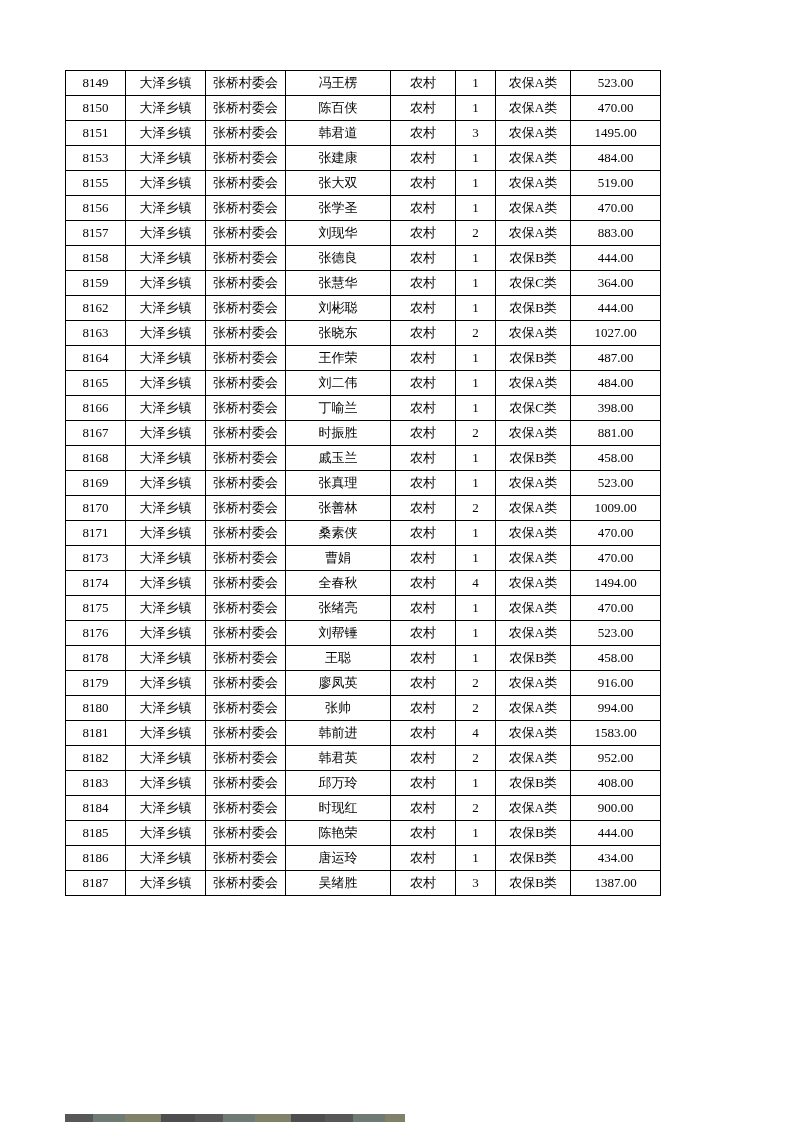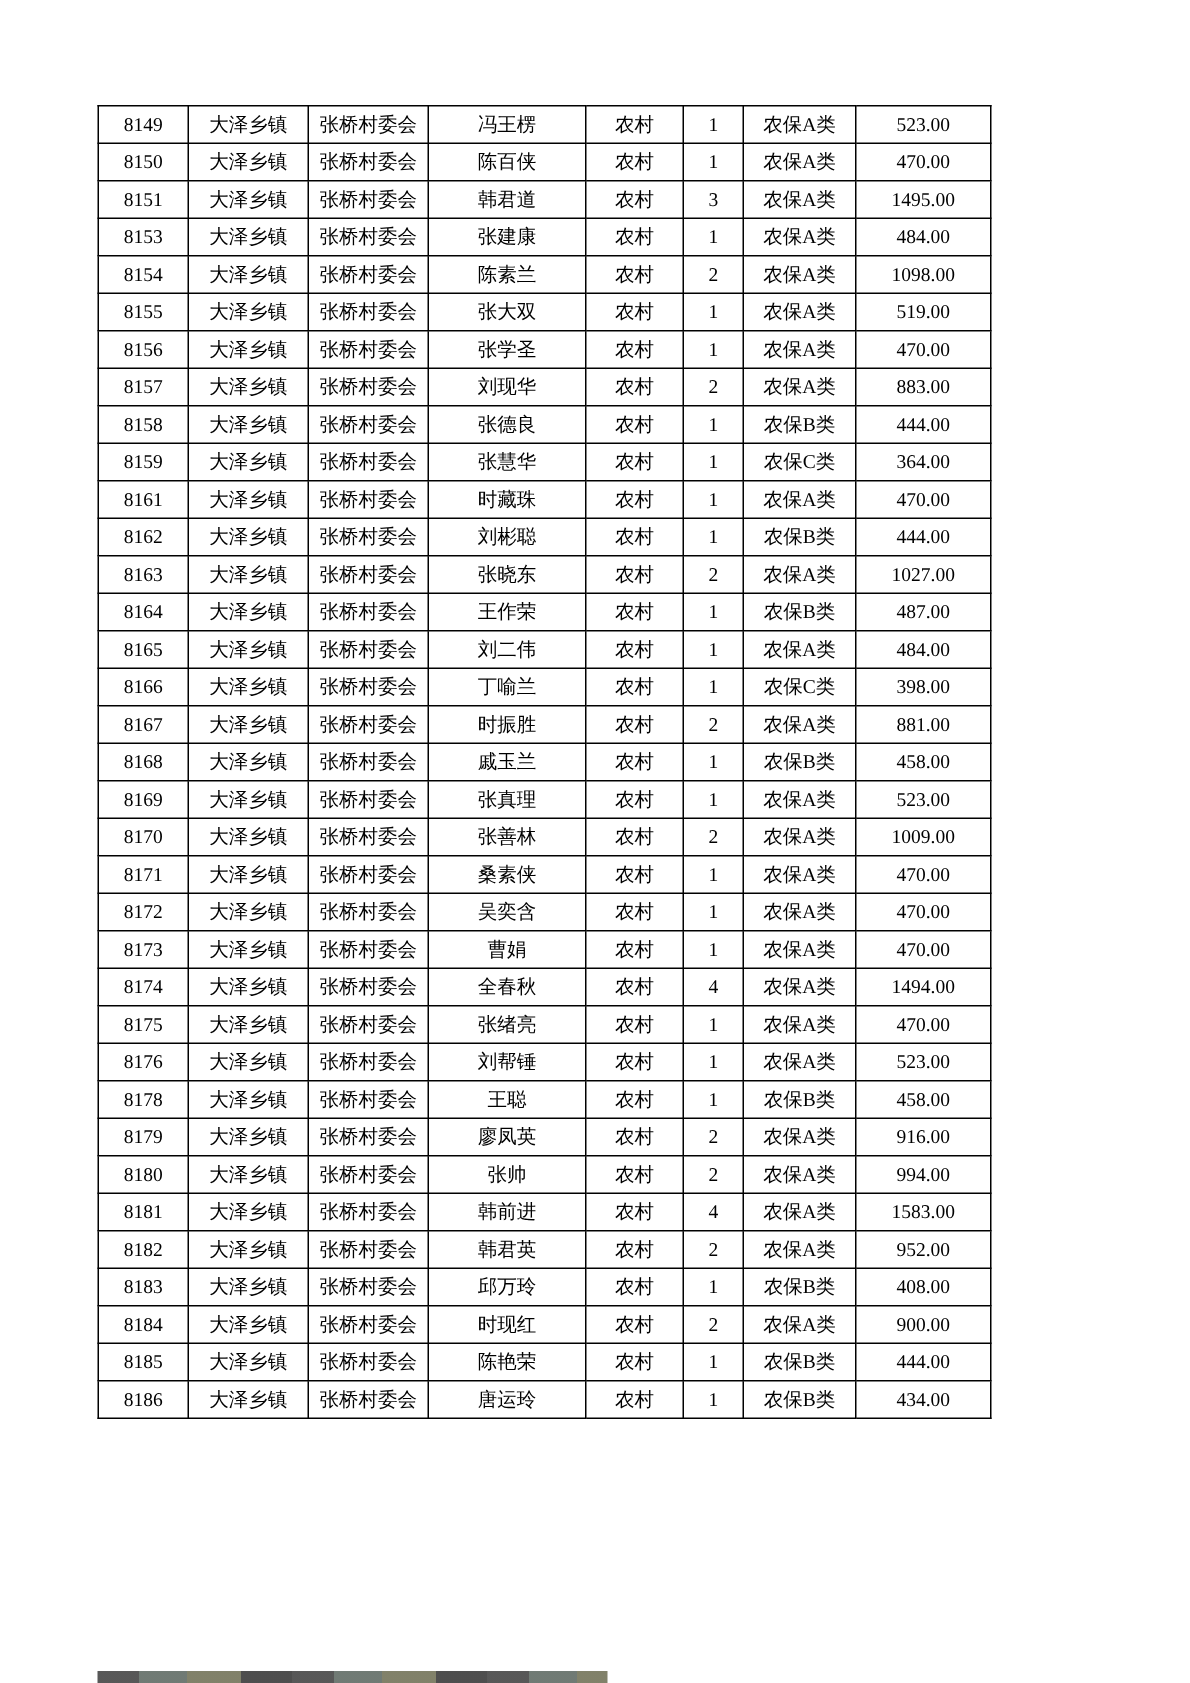--- a/index.html
+++ b/index.html
@@ -116,30 +116,20 @@
           <td>8153</td>
           <td>大泽乡镇</td>
           <td>张桥村委会</td>
           <td>张建康</td>
           <td>农村</td>
           <td>1</td>
           <td>农保A类</td>
           <td>484.00</td>
         </tr>
         <tr>
-          <td>8154</td>
-          <td>大泽乡镇</td>
-          <td>张桥村委会</td>
-          <td>陈素兰</td>
-          <td>农村</td>
-          <td>2</td>
-          <td>农保A类</td>
-          <td>1098.00</td>
-        </tr>
-        <tr>
           <td>8155</td>
           <td>大泽乡镇</td>
           <td>张桥村委会</td>
           <td>张大双</td>
           <td>农村</td>
           <td>1</td>
           <td>农保A类</td>
           <td>519.00</td>
         </tr>
         <tr>
@@ -176,30 +166,20 @@
           <td>8159</td>
           <td>大泽乡镇</td>
           <td>张桥村委会</td>
           <td>张慧华</td>
           <td>农村</td>
           <td>1</td>
           <td>农保C类</td>
           <td>364.00</td>
         </tr>
         <tr>
-          <td>8161</td>
-          <td>大泽乡镇</td>
-          <td>张桥村委会</td>
-          <td>时藏珠</td>
-          <td>农村</td>
-          <td>1</td>
-          <td>农保A类</td>
-          <td>470.00</td>
-        </tr>
-        <tr>
           <td>8162</td>
           <td>大泽乡镇</td>
           <td>张桥村委会</td>
           <td>刘彬聪</td>
           <td>农村</td>
           <td>1</td>
           <td>农保B类</td>
           <td>444.00</td>
         </tr>
         <tr>
@@ -286,107 +266,97 @@
           <td>8171</td>
           <td>大泽乡镇</td>
           <td>张桥村委会</td>
           <td>桑素侠</td>
           <td>农村</td>
           <td>1</td>
           <td>农保A类</td>
           <td>470.00</td>
         </tr>
         <tr>
-          <td>8172</td>
-          <td>大泽乡镇</td>
-          <td>张桥村委会</td>
-          <td>吴奕含</td>
+          <td>8173</td>
+          <td>大泽乡镇</td>
+          <td>张桥村委会</td>
+          <td>曹娟</td>
           <td>农村</td>
           <td>1</td>
           <td>农保A类</td>
           <td>470.00</td>
         </tr>
         <tr>
-          <td>8173</td>
-          <td>大泽乡镇</td>
-          <td>张桥村委会</td>
-          <td>曹娟</td>
+          <td>8174</td>
+          <td>大泽乡镇</td>
+          <td>张桥村委会</td>
+          <td>全春秋</td>
+          <td>农村</td>
+          <td>4</td>
+          <td>农保A类</td>
+          <td>1494.00</td>
+        </tr>
+        <tr>
+          <td>8175</td>
+          <td>大泽乡镇</td>
+          <td>张桥村委会</td>
+          <td>张绪亮</td>
           <td>农村</td>
           <td>1</td>
           <td>农保A类</td>
           <td>470.00</td>
         </tr>
         <tr>
-          <td>8174</td>
-          <td>大泽乡镇</td>
-          <td>张桥村委会</td>
-          <td>全春秋</td>
+          <td>8176</td>
+          <td>大泽乡镇</td>
+          <td>张桥村委会</td>
+          <td>刘帮锤</td>
+          <td>农村</td>
+          <td>1</td>
+          <td>农保A类</td>
+          <td>523.00</td>
+        </tr>
+        <tr>
+          <td>8178</td>
+          <td>大泽乡镇</td>
+          <td>张桥村委会</td>
+          <td>王聪</td>
+          <td>农村</td>
+          <td>1</td>
+          <td>农保B类</td>
+          <td>458.00</td>
+        </tr>
+        <tr>
+          <td>8179</td>
+          <td>大泽乡镇</td>
+          <td>张桥村委会</td>
+          <td>廖凤英</td>
+          <td>农村</td>
+          <td>2</td>
+          <td>农保A类</td>
+          <td>916.00</td>
+        </tr>
+        <tr>
+          <td>8180</td>
+          <td>大泽乡镇</td>
+          <td>张桥村委会</td>
+          <td>张帅</td>
+          <td>农村</td>
+          <td>2</td>
+          <td>农保A类</td>
+          <td>994.00</td>
+        </tr>
+        <tr>
+          <td>8181</td>
+          <td>大泽乡镇</td>
+          <td>张桥村委会</td>
+          <td>韩前进</td>
           <td>农村</td>
           <td>4</td>
           <td>农保A类</td>
-          <td>1494.00</td>
-        </tr>
-        <tr>
-          <td>8175</td>
-          <td>大泽乡镇</td>
-          <td>张桥村委会</td>
-          <td>张绪亮</td>
-          <td>农村</td>
-          <td>1</td>
-          <td>农保A类</td>
-          <td>470.00</td>
-        </tr>
-        <tr>
-          <td>8176</td>
-          <td>大泽乡镇</td>
-          <td>张桥村委会</td>
-          <td>刘帮锤</td>
-          <td>农村</td>
-          <td>1</td>
-          <td>农保A类</td>
-          <td>523.00</td>
-        </tr>
-        <tr>
-          <td>8178</td>
-          <td>大泽乡镇</td>
-          <td>张桥村委会</td>
-          <td>王聪</td>
-          <td>农村</td>
-          <td>1</td>
-          <td>农保B类</td>
-          <td>458.00</td>
-        </tr>
-        <tr>
-          <td>8179</td>
-          <td>大泽乡镇</td>
-          <td>张桥村委会</td>
-          <td>廖凤英</td>
-          <td>农村</td>
-          <td>2</td>
-          <td>农保A类</td>
-          <td>916.00</td>
-        </tr>
-        <tr>
-          <td>8180</td>
-          <td>大泽乡镇</td>
-          <td>张桥村委会</td>
-          <td>张帅</td>
-          <td>农村</td>
-          <td>2</td>
-          <td>农保A类</td>
-          <td>994.00</td>
-        </tr>
-        <tr>
-          <td>8181</td>
-          <td>大泽乡镇</td>
-          <td>张桥村委会</td>
-          <td>韩前进</td>
-          <td>农村</td>
-          <td>4</td>
-          <td>农保A类</td>
           <td>1583.00</td>
         </tr>
         <tr>
           <td>8182</td>
           <td>大泽乡镇</td>
           <td>张桥村委会</td>
           <td>韩君英</td>
           <td>农村</td>
           <td>2</td>
           <td>农保A类</td>
@@ -424,19 +394,29 @@
         </tr>
         <tr>
           <td>8186</td>
           <td>大泽乡镇</td>
           <td>张桥村委会</td>
           <td>唐运玲</td>
           <td>农村</td>
           <td>1</td>
           <td>农保B类</td>
           <td>434.00</td>
+        </tr>
+        <tr>
+          <td>8187</td>
+          <td>大泽乡镇</td>
+          <td>张桥村委会</td>
+          <td>吴绪胜</td>
+          <td>农村</td>
+          <td>3</td>
+          <td>农保B类</td>
+          <td>1387.00</td>
         </tr>
       </tbody>
   </table>
 
   <div class="bottom-artifact"></div>
 
 </div>
 
 </body></html>

